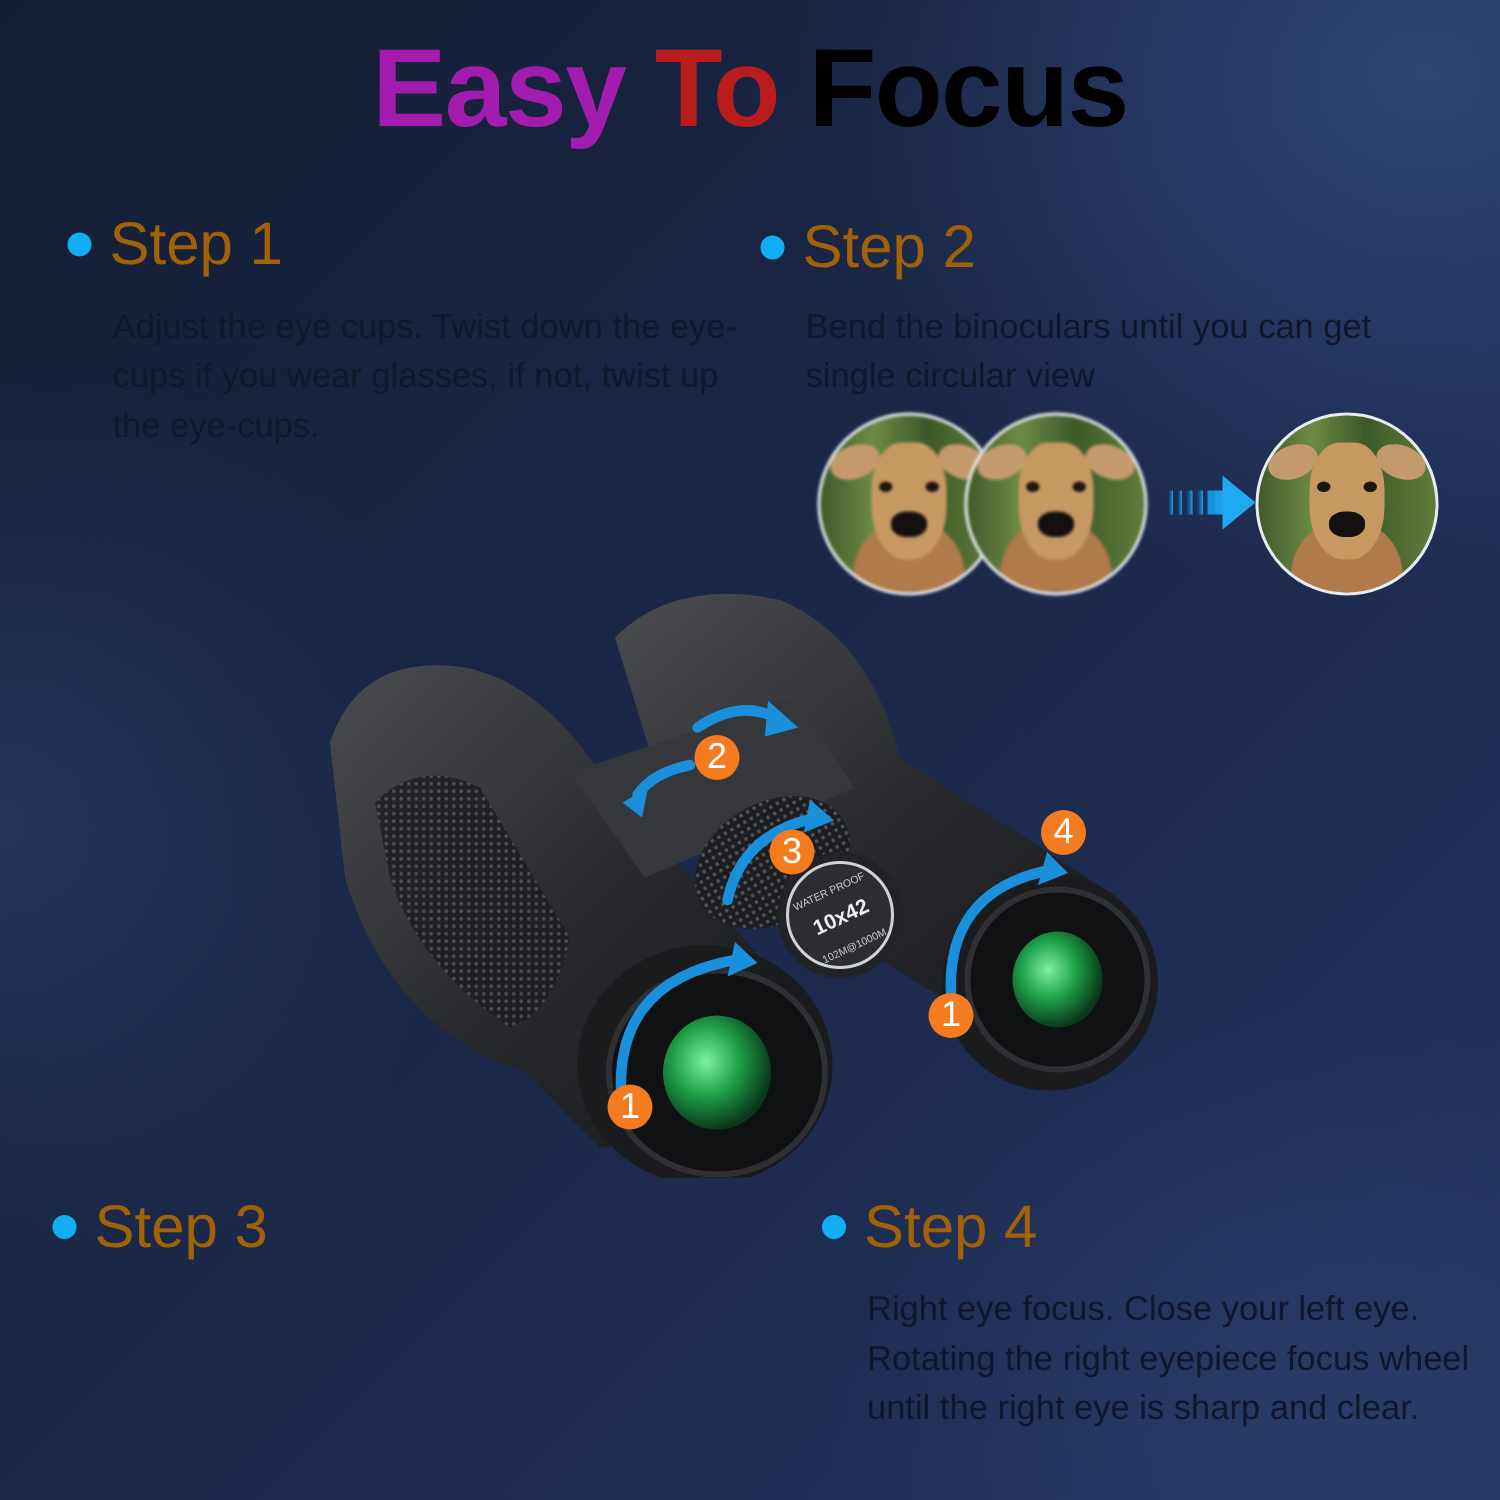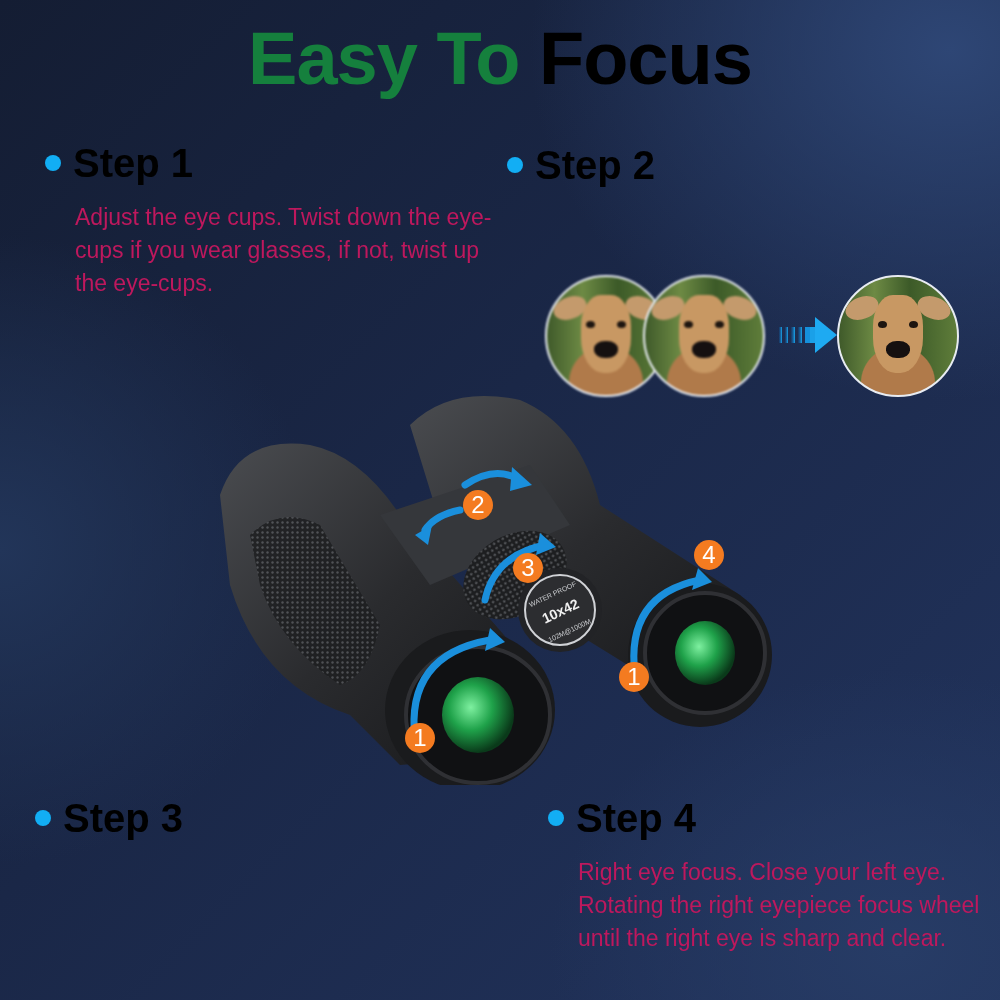--- a/index.html
+++ b/index.html
@@ -9,29 +9,29 @@
     background:
       radial-gradient(ellipse 600px 500px at 95% 5%, #2e4675 0%, rgba(46,70,117,0) 70%),
       radial-gradient(ellipse 500px 400px at 90% 95%, #273c66 0%, rgba(39,60,102,0) 70%),
       radial-gradient(ellipse 450px 450px at 0% 55%, #223559 0%, rgba(34,53,89,0) 70%),
       linear-gradient(135deg, #141d33 0%, #1a2747 45%, #22345e 100%);
   }
   .title {
     position: absolute; left: 0; top: 22px; width: 1000px; text-align: center;
     font-size: 74px; font-weight: bold; letter-spacing: -1px; line-height: 1;
   }
-  .title .w1 { color: #15803d; }
-  .title .w2 { color: #15803d; }
+  .title .w1 { color: #a21caf; }
+  .title .w2 { color: #b91c1c; }
   .title .w3 { color: #000000; }
   .step { position: absolute; }
   .step-head { display: flex; align-items: center; }
   .dot { width: 16px; height: 16px; border-radius: 50%; background: #12aef4; margin-right: 12px; }
-  .step-title { color: #000000; font-size: 40px; font-weight: bold; line-height: 1; }
+  .step-title { color: #a16207; font-size: 40px; font-weight: normal; line-height: 1; }
   .step-text {
-    color: #be185d; font-size: 23px; line-height: 33px; margin-top: 18px; margin-left: 30px;
+    color: #0f172a; font-size: 23px; line-height: 33px; margin-top: 18px; margin-left: 30px;
   }
   #s1 { left: 45px; top: 143px; width: 450px; }
   #s2 { left: 507px; top: 145px; width: 440px; }
   #s2 .step-text { margin-top: 16px; }
   #s3 { left: 35px; top: 798px; width: 450px; }
   #s4 { left: 548px; top: 798px; width: 450px; }
 
   .views { position: absolute; left: 545px; top: 275px; width: 420px; height: 120px; }
   .deer { position: absolute; top: 0; width: 118px; height: 118px; border-radius: 50%; border: 2px solid #e8ecf2; overflow: hidden;
     background: radial-gradient(circle at 50% 90%, #b07a4a 0 30%, transparent 31%),
@@ -70,20 +70,21 @@
     <span class="step-title">Step 1</span>
   </div>
   <div class="step-text">Adjust the eye cups. Twist down the eye-cups if you wear glasses, if not, twist up the eye-cups.</div>
 </div>
 
 <div class="step" id="s2">
   <div class="step-head">
     <span class="dot"></span>
     <span class="step-title">Step 2</span>
   </div>
+  <div class="step-text">Bend the binoculars until you can get single circular view</div>
 </div>
 
 <div class="views">
   <div class="deer blur" id="deer1">
     <div class="ear-l"></div>
       <div class="ear-r"></div>
       <div class="head"></div>
     <div class="eye-l"></div>
       <div class="eye-r"></div>
       <div class="nose"></div>

